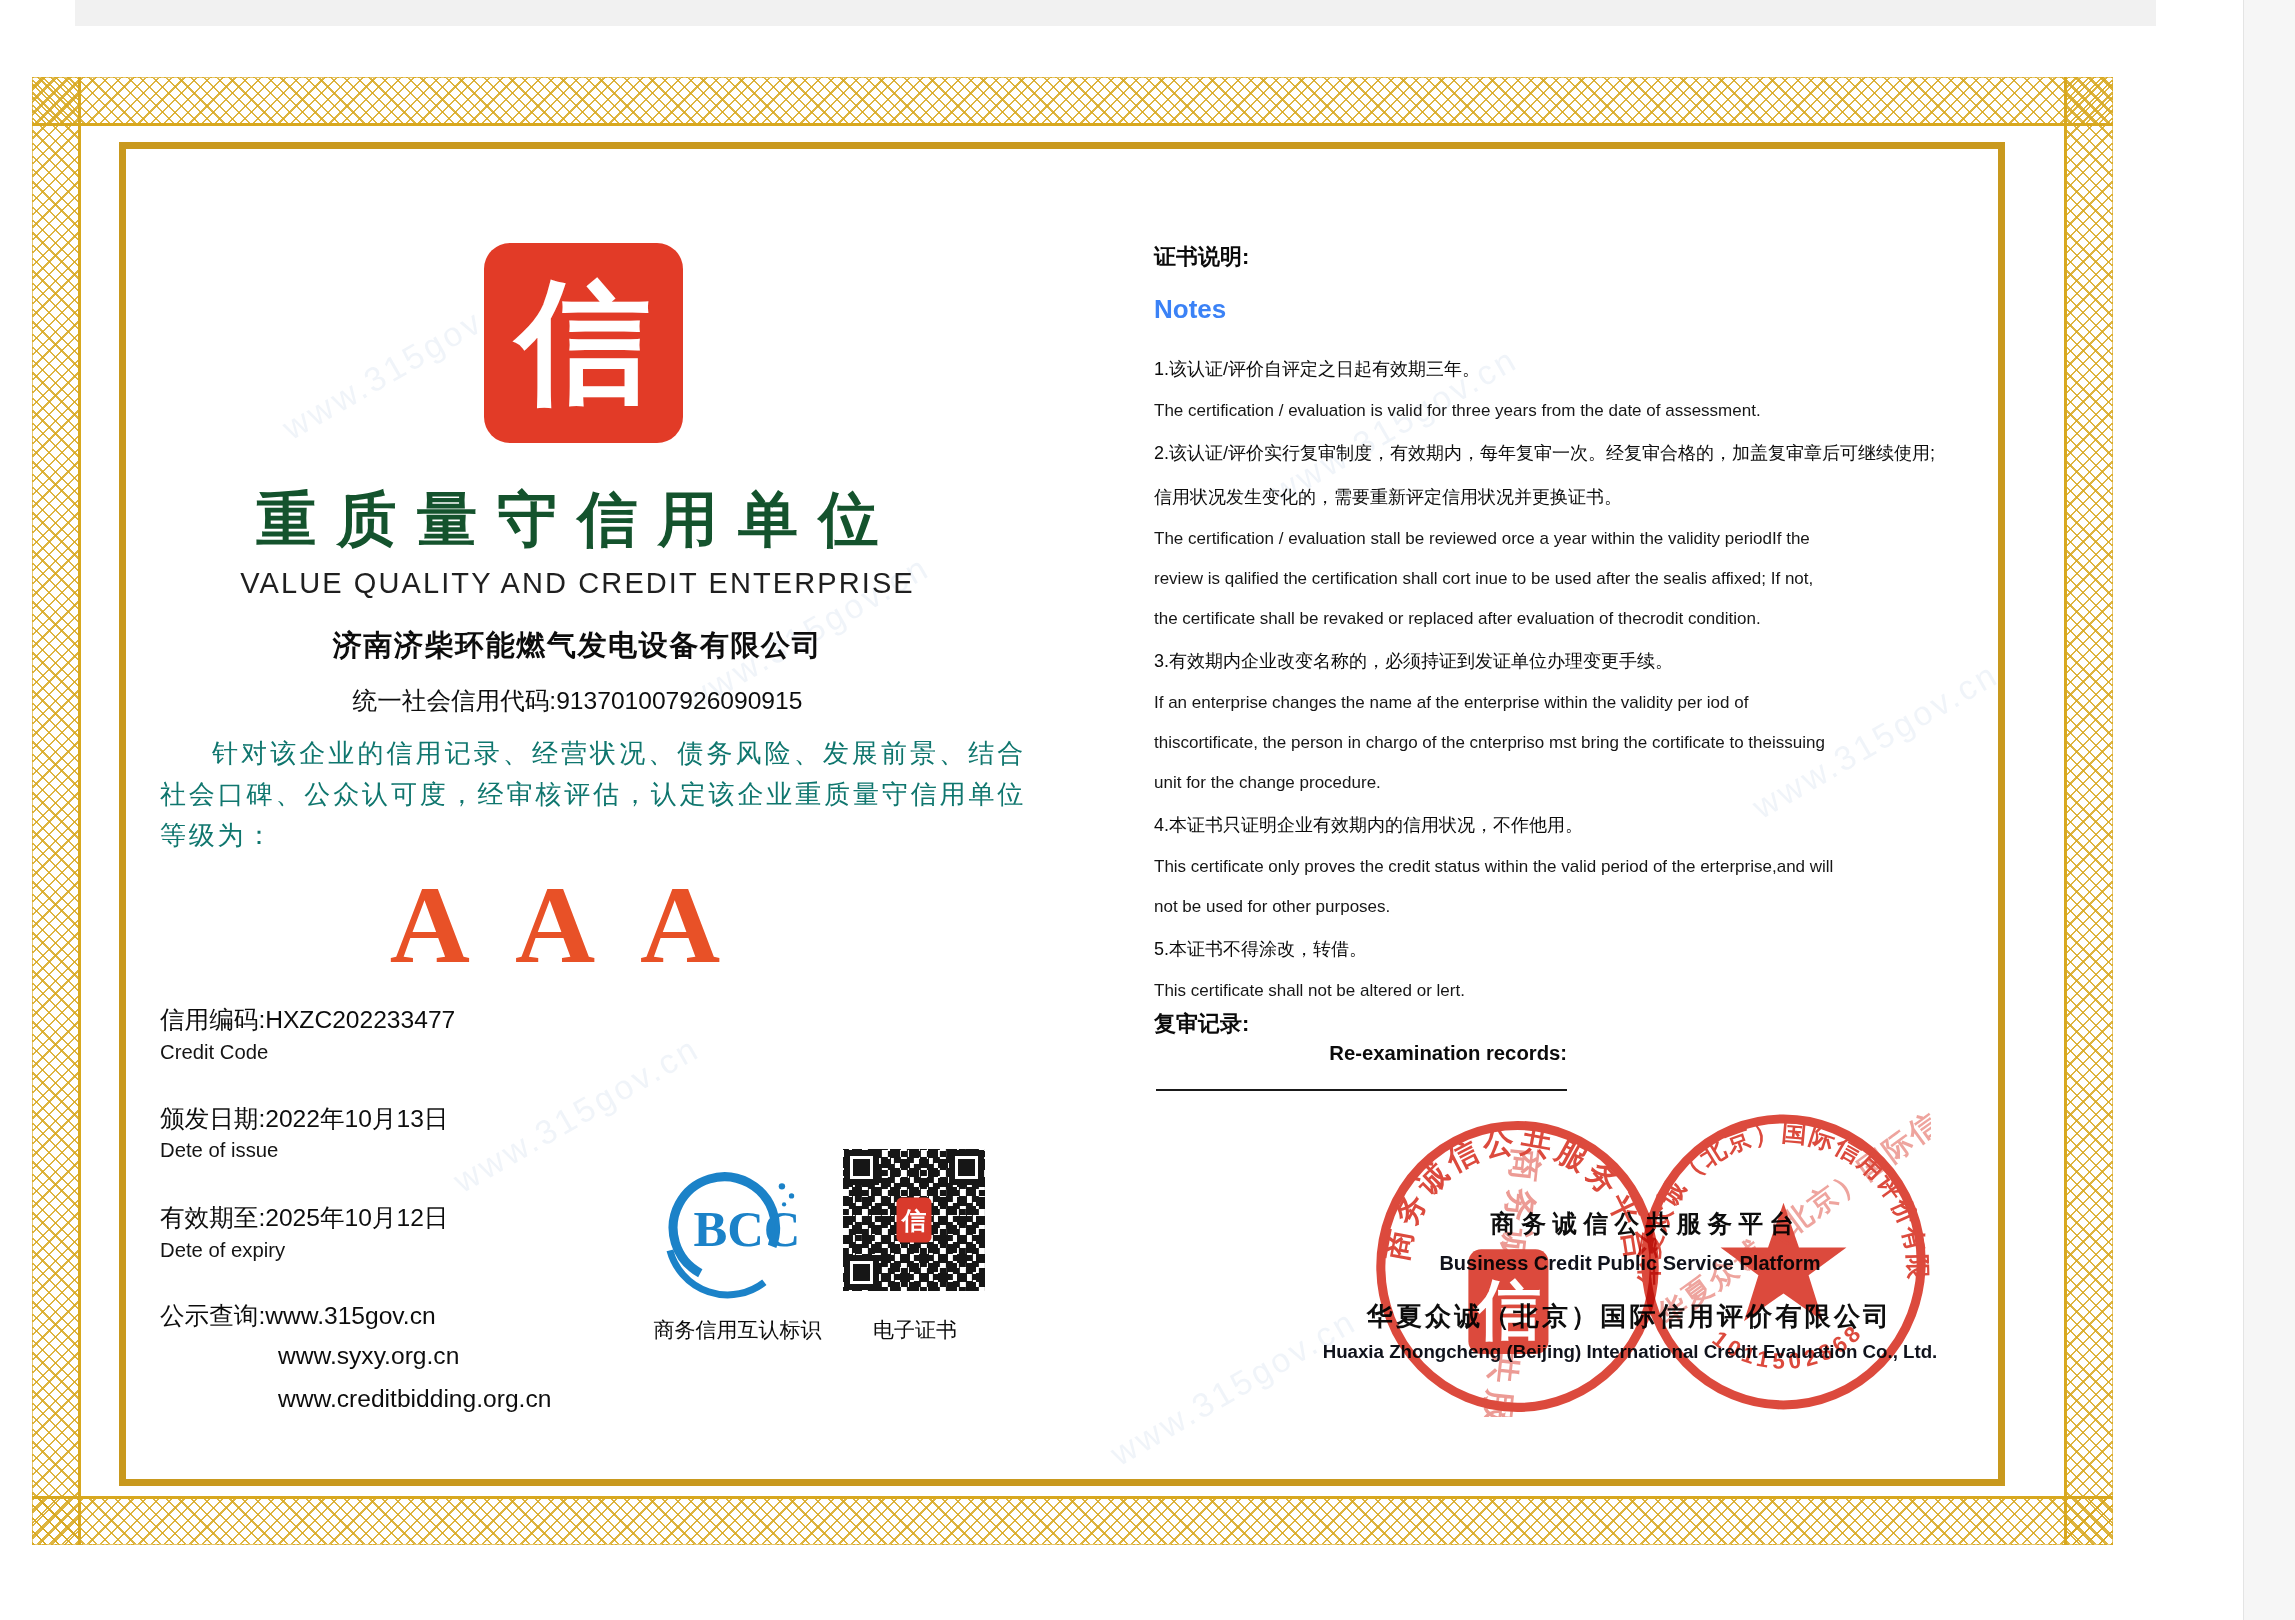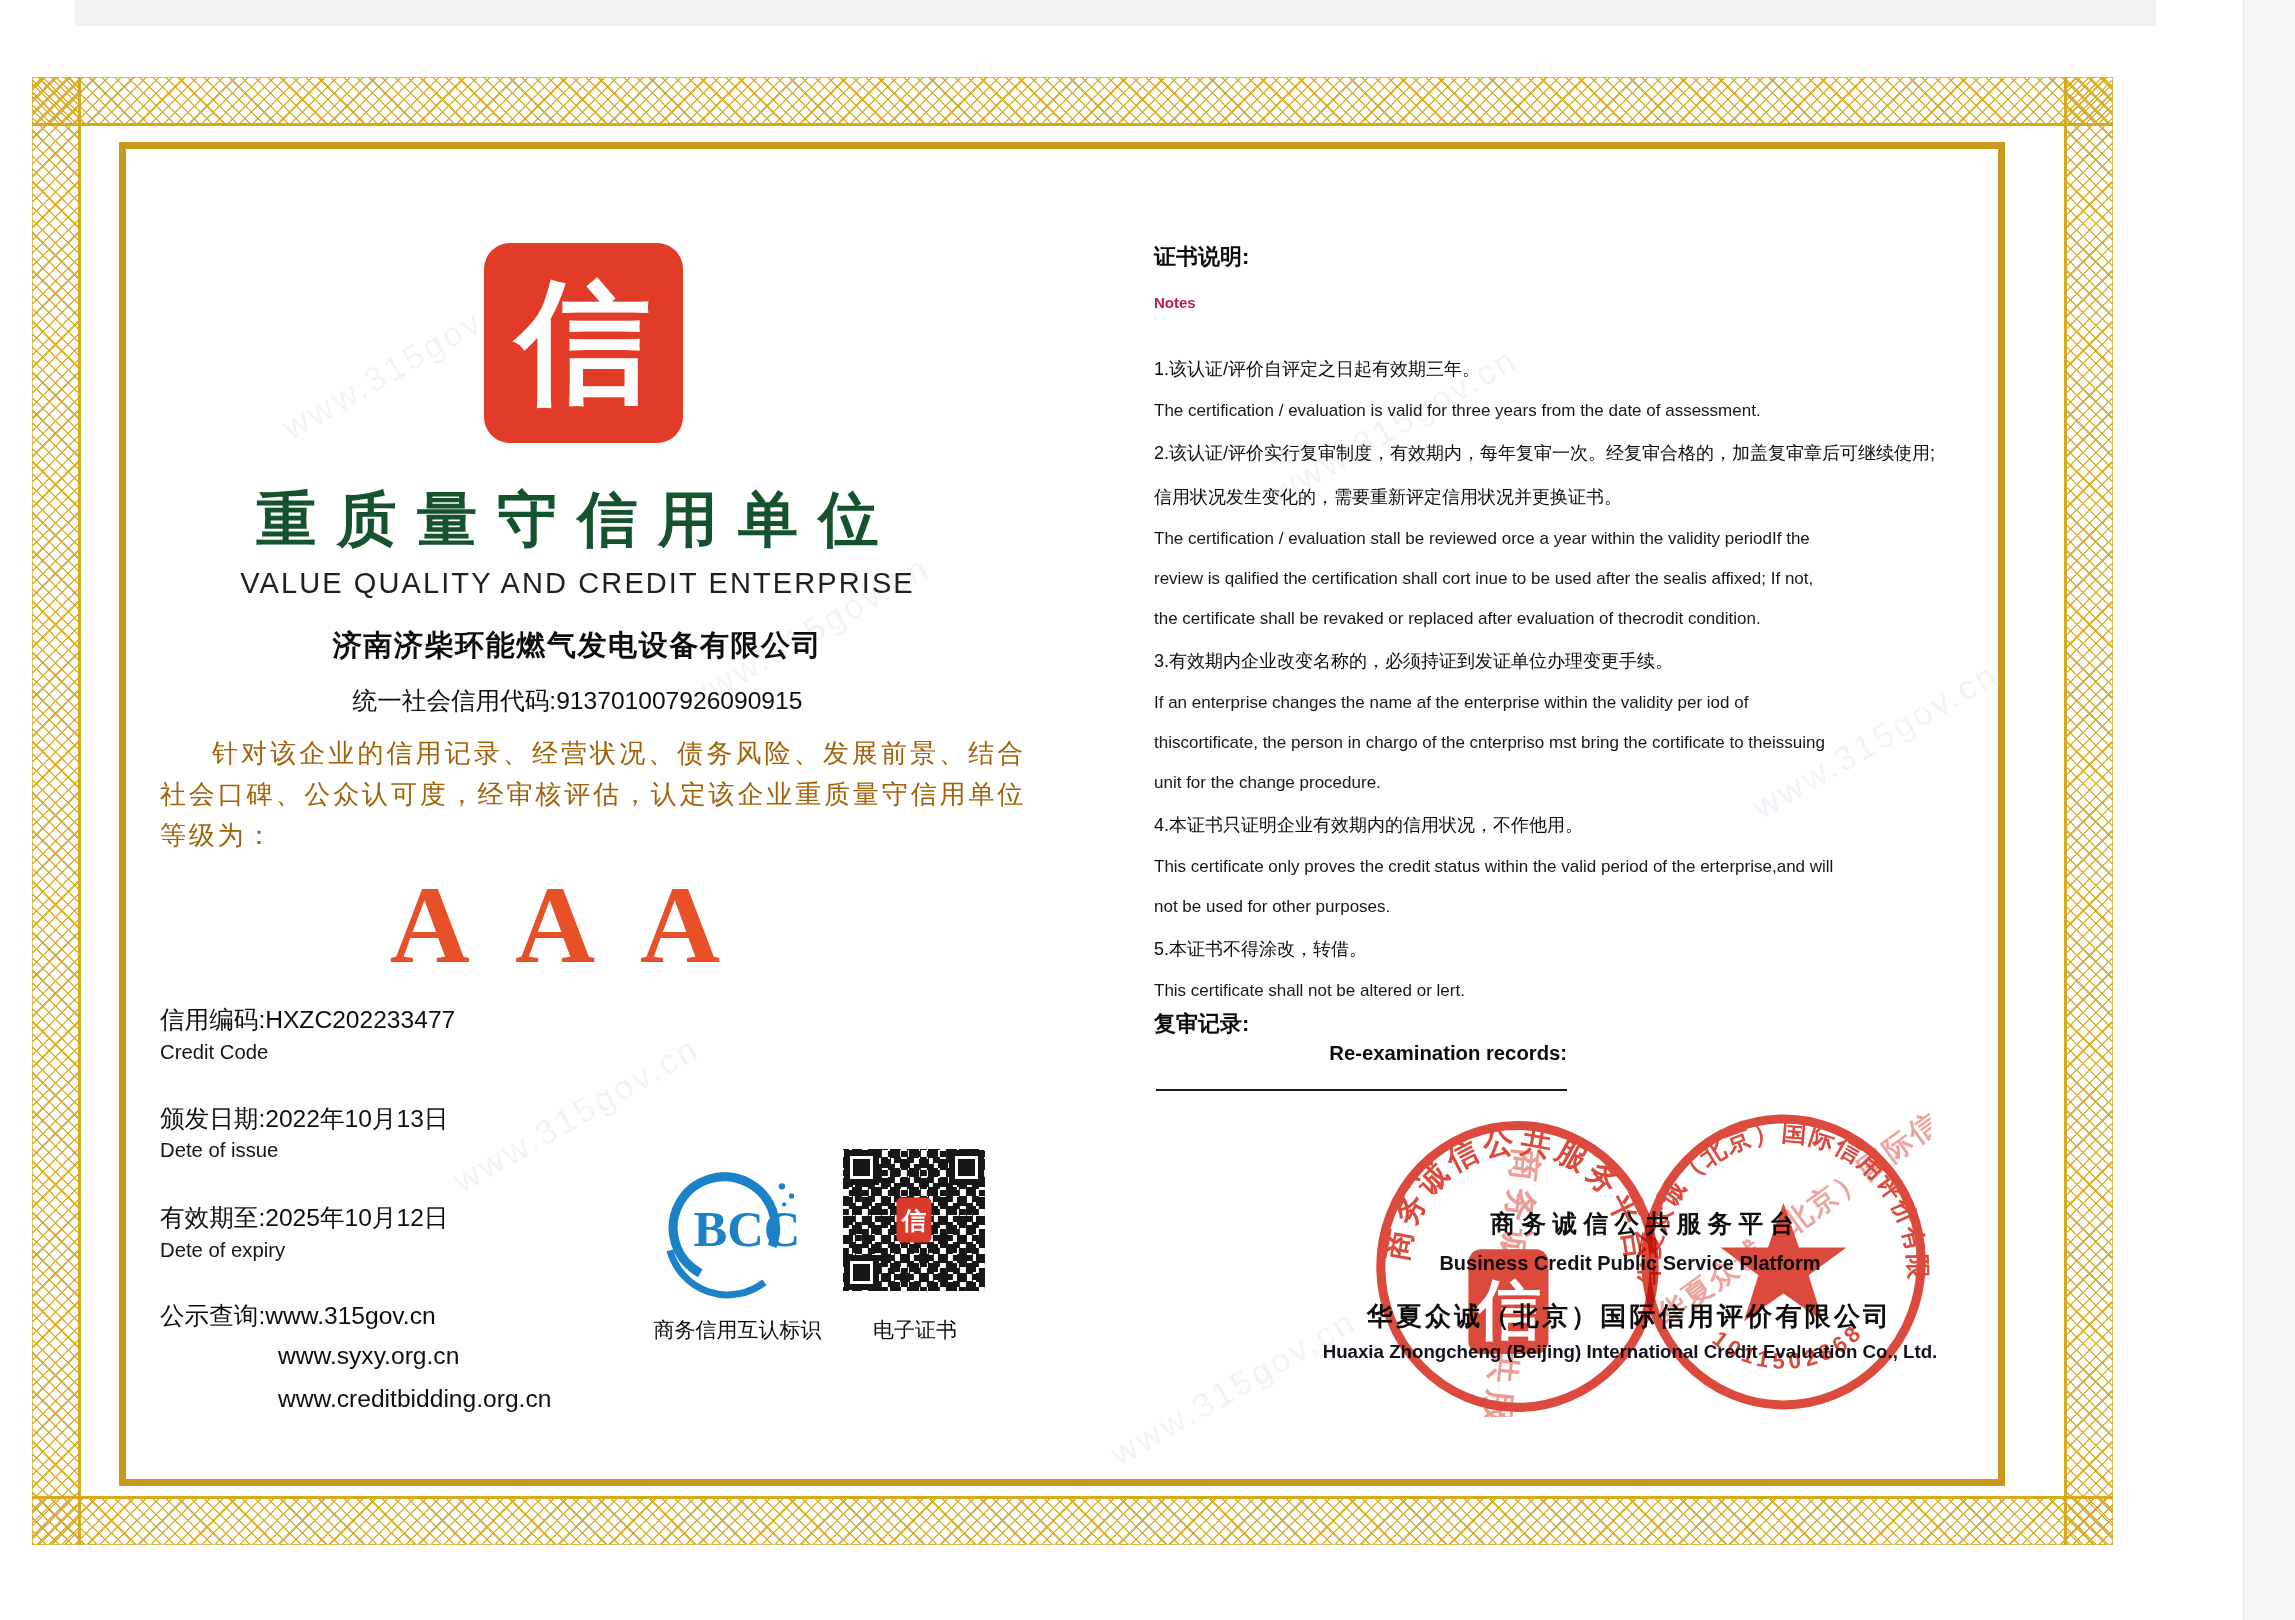--- a/index.html
+++ b/index.html
@@ -27,21 +27,21 @@
              border-radius:26px;display:flex;align-items:center;justify-content:center;}
   .seal-logo .glyph{color:#fff;font-size:134px;font-weight:bold;font-family:"Liberation Serif",serif;}
   .title-cn{position:absolute;left:150px;top:480px;width:855px;text-align:center;font-size:60px;
             font-weight:bold;letter-spacing:20.3px;color:#14532d;font-family:"Liberation Serif",serif;white-space:nowrap;}
   .title-en{position:absolute;left:150px;top:567px;width:855px;text-align:center;font-size:29px;
             letter-spacing:2.1px;color:#1f1f1f;font-weight:500;white-space:nowrap;}
   .company{position:absolute;left:150px;top:626px;width:855px;text-align:center;font-size:29px;
            font-weight:800;color:#0d0d0d;letter-spacing:1.6px;white-space:nowrap;}
   .uscc{position:absolute;left:150px;top:684px;width:855px;text-align:center;font-size:24.6px;color:#0d0d0d;white-space:nowrap;}
   .para{position:absolute;left:160px;top:733px;width:866px;font-size:26px;line-height:1.58;
-        letter-spacing:2.7px;color:#a16207;text-indent:2em;text-align:justify;}
+        letter-spacing:2.7px;color:#0f766e;text-indent:2em;text-align:justify;}
   .rating{position:absolute;left:150px;top:861px;width:855px;text-align:center;font-size:111px;
           font-weight:bold;color:#E85127;letter-spacing:45px;font-family:"Liberation Serif",serif;}
   .kv{position:absolute;left:160px;font-size:24.6px;color:#0d0d0d;white-space:nowrap;}
   .kv-en{position:absolute;left:160px;font-size:20.3px;color:#141414;white-space:nowrap;}
   .credit-no{top:1003px;} .credit-no-en{top:1041px;}
   .issue{top:1102px;} .issue-en{top:1139px;}
   .expiry{top:1201px;} .expiry-en{top:1239px;}
   .q1{top:1299px;} .q2{left:278px;top:1342px;} .q3{left:278px;top:1385px;}
   .bcc-svg{position:absolute;left:644px;top:1165px;}
   .qr{position:absolute;left:843px;top:1149px;width:142px;height:142px;
@@ -51,21 +51,21 @@
   .finder{position:absolute;width:35px;height:35px;border:6.4px solid #161616;background:#fff;box-sizing:border-box;}
   .finder::after{content:"";position:absolute;inset:3.2px;background:#161616;}
   .f-tl{left:1.1px;top:1.1px;} .f-tr{right:1.1px;top:1.1px;} .f-bl{left:1.1px;bottom:1.1px;}
   .qr-seal{position:absolute;left:50%;top:50%;transform:translate(-50%,-50%);width:35px;height:45px;
            background:#D93A2C;border-radius:5.3px;display:flex;align-items:center;justify-content:center;
            color:#fff;font-size:24.6px;font-weight:bold;}
   .bcc-cap{position:absolute;left:620px;top:1316px;width:235px;text-align:center;font-size:21px;color:#0d0d0d;white-space:nowrap;}
   .qr-cap{position:absolute;left:844px;top:1316px;width:142px;text-align:center;font-size:21px;color:#0d0d0d;white-space:nowrap;}
   
   .nh1{position:absolute;left:1154px;top:242px;font-size:22px;font-weight:bold;color:#0b0b0b;}
-  .nh2{position:absolute;left:1154px;top:294px;font-size:15px;font-weight:bold;color:#be185d;}
+  .nh2{position:absolute;left:1154px;top:294px;font-size:26px;font-weight:bold;color:#3b82f6;}
   .notes-list{position:absolute;left:1154px;top:357px;width:855px;}
   .nl{white-space:nowrap;margin-bottom:20px;font-size:18px;color:#0c0c0c;}
   .nl.en{font-size:17px;color:#161616;}
   .review-cn{position:absolute;left:1154px;top:1009px;font-size:22px;font-weight:bold;color:#0b0b0b;}
   .review-row{position:absolute;left:1154px;top:1042px;display:flex;align-items:flex-end;flex-direction:column;}
   .review-label{font-size:20.3px;font-weight:bold;white-space:nowrap;color:#0b0b0b;}
   .review-line{width:411px;border-bottom:2.1px solid #1a1a1a;height:23.5px;margin-left:2.1px;}
   
   .platform-cn{position:absolute;left:1437px;top:1207px;width:417px;text-align:center;font-size:24.6px;
                letter-spacing:6.4px;font-weight:600;color:#0d0d0d;white-space:nowrap;}

